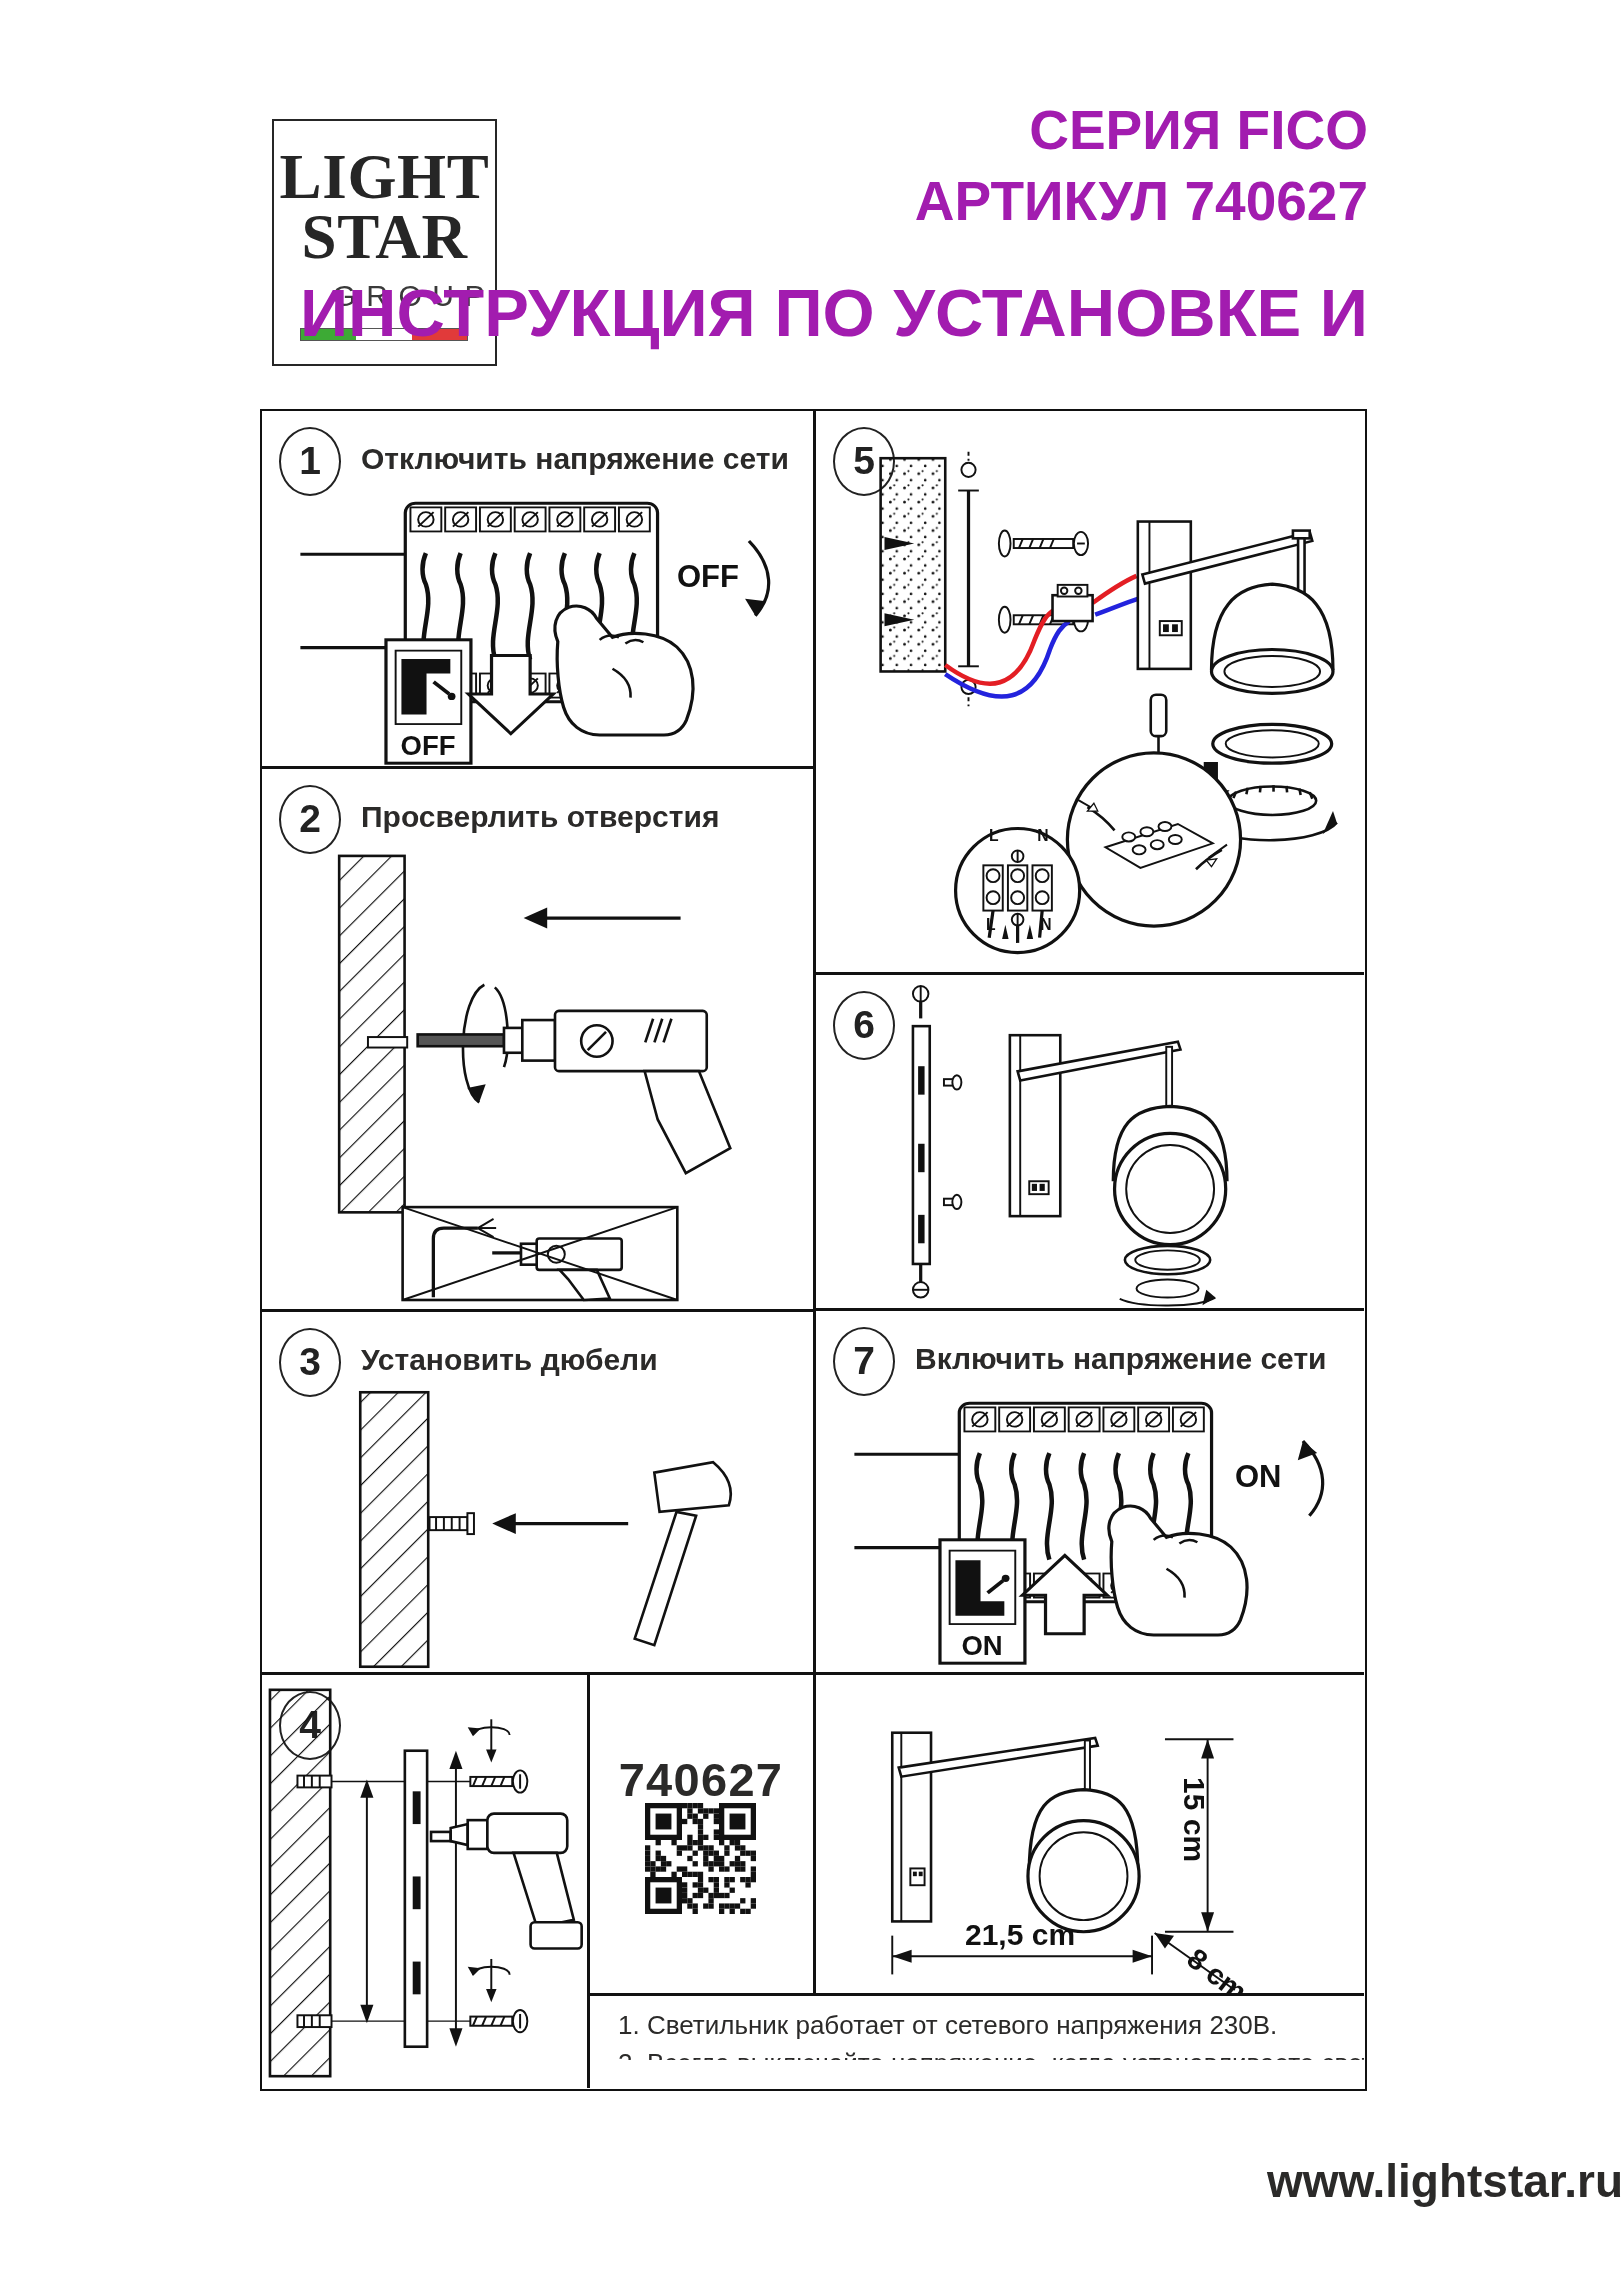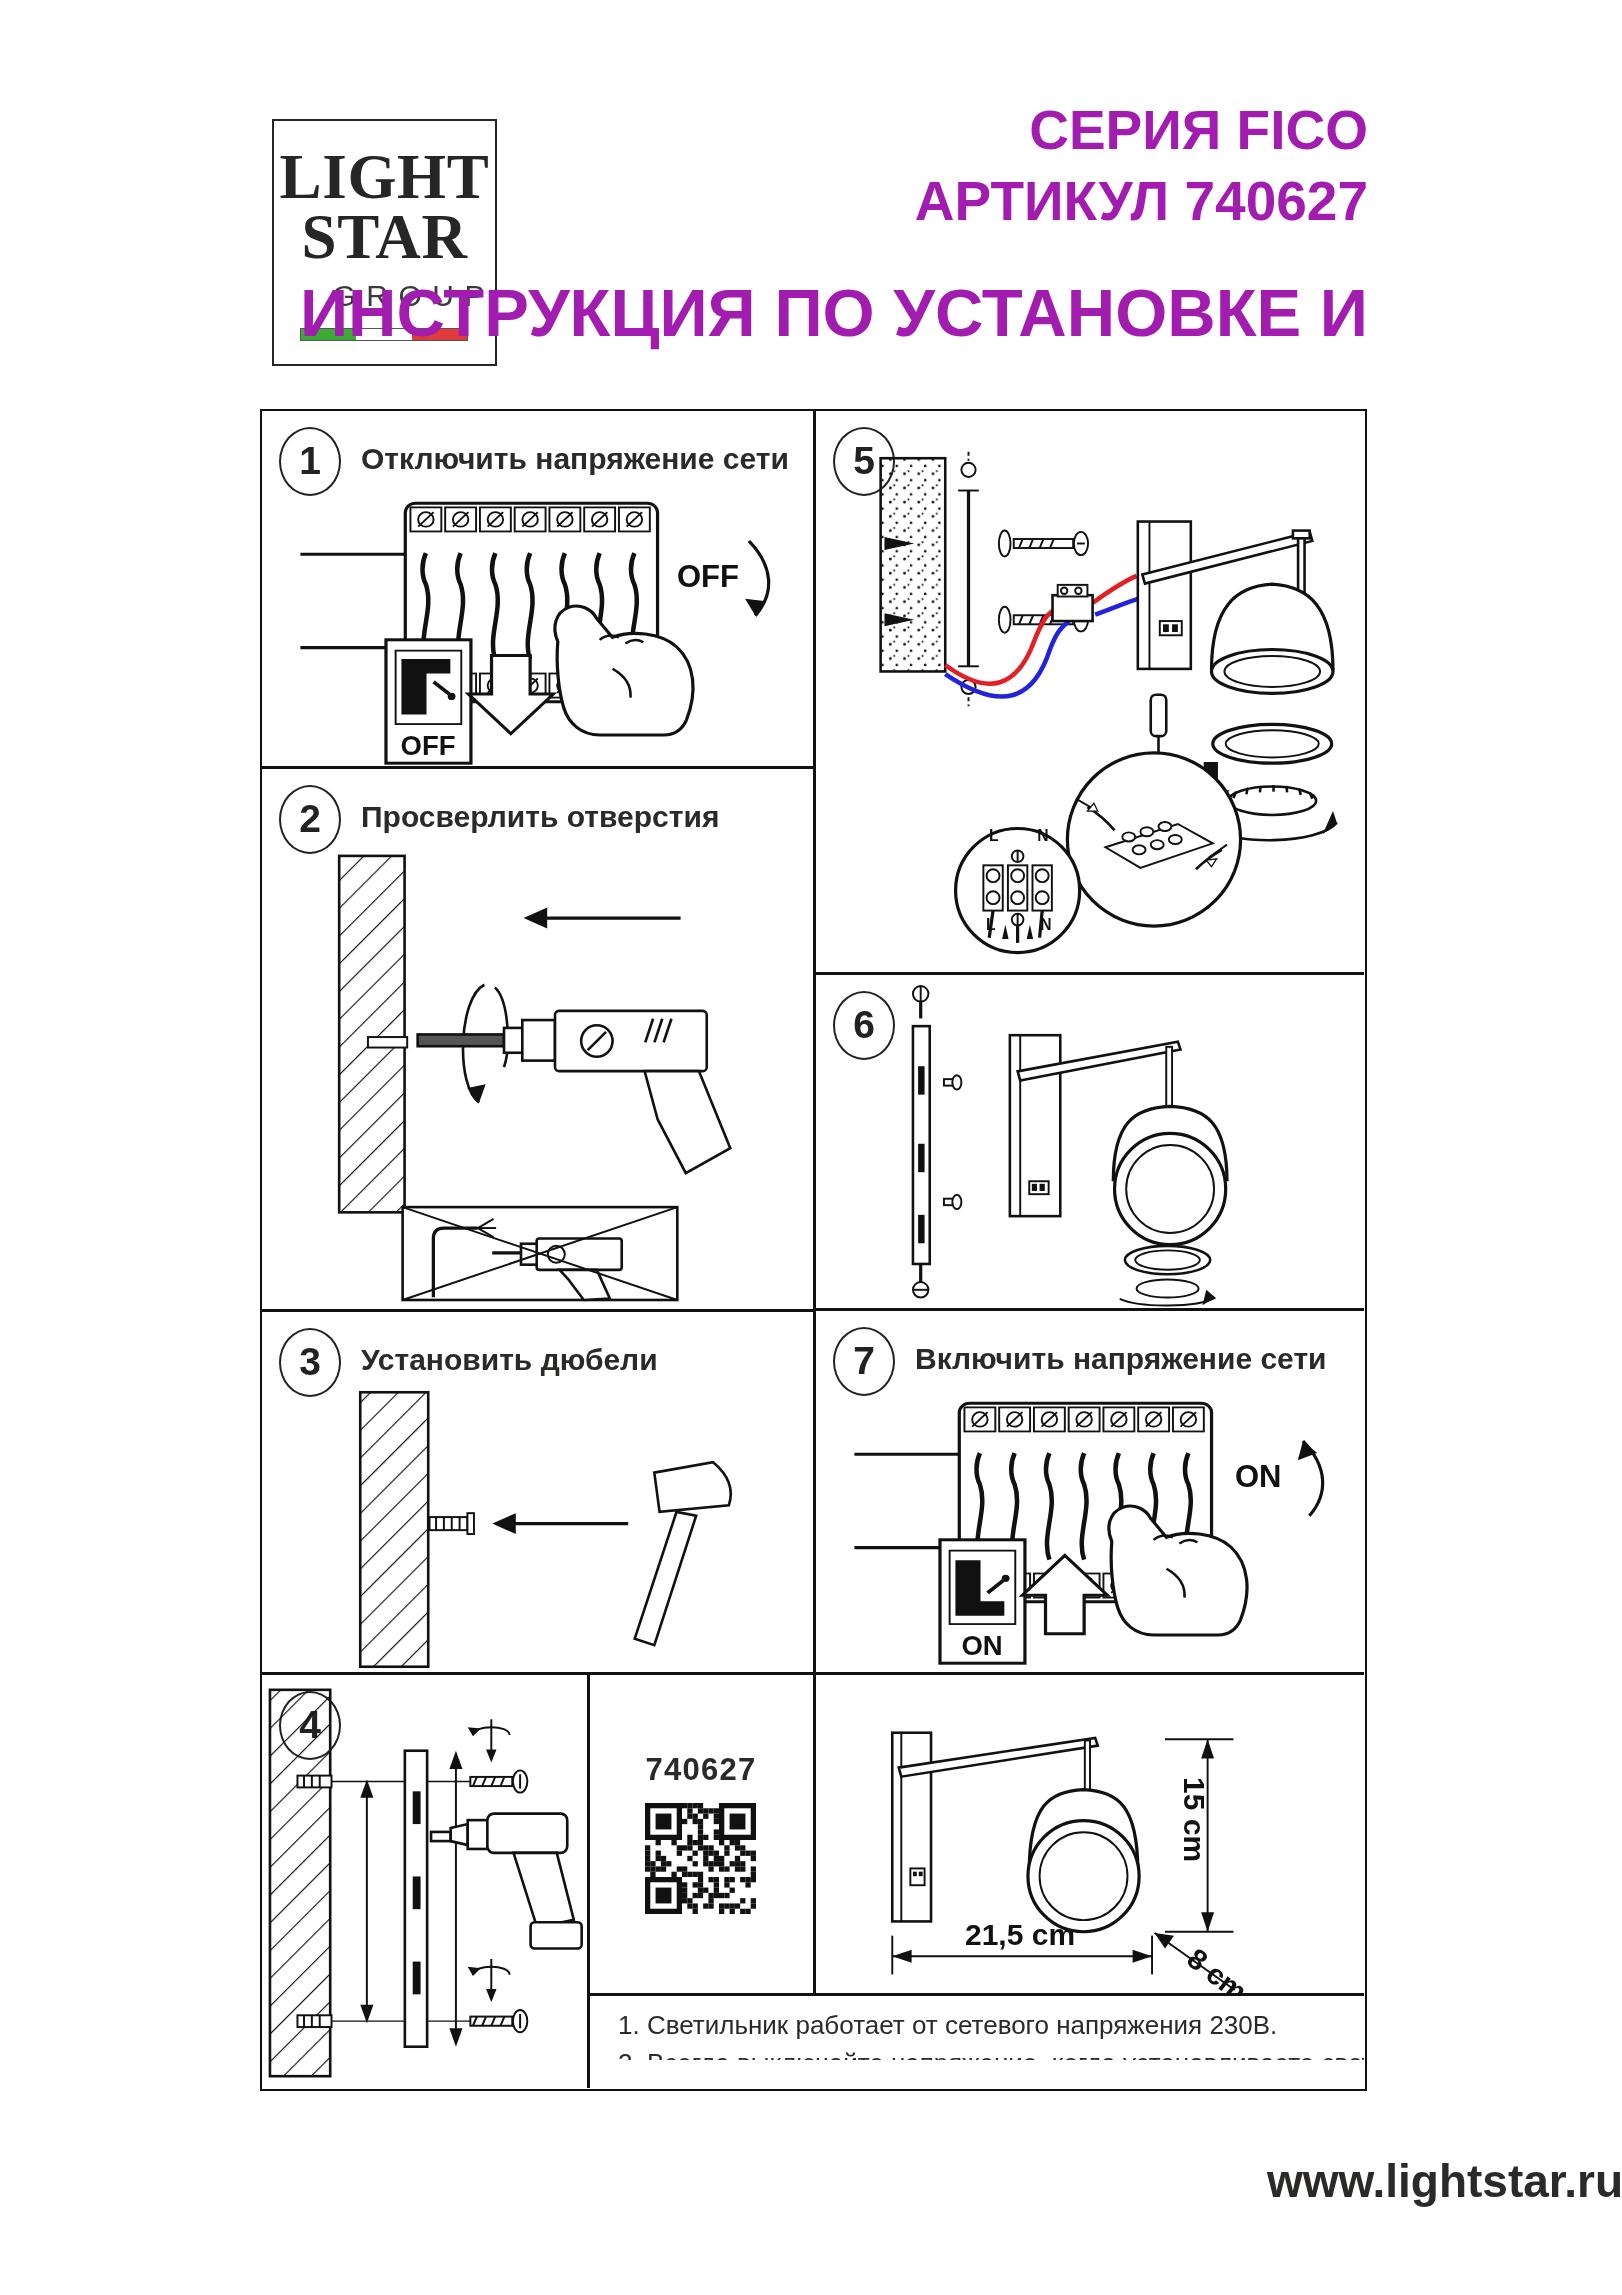--- a/index.html
+++ b/index.html
@@ -21,21 +21,21 @@
   .grid{left:260px;top:409px;width:1107px;height:1682px;border:2.6px solid #111;box-sizing:border-box;}
   .gl{background:#111;}
   .cell{overflow:hidden;}
   .numcirc{left:17px;top:15.7px;width:62px;height:69px;border:2.6px solid #222;border-radius:50%;
            display:flex;align-items:center;justify-content:center;font-size:39px;font-weight:bold;color:#222;box-sizing:border-box;background:#fff;}
   .steptitle{left:99px;top:31px;font-size:30px;font-weight:bold;color:#2b2a29;white-space:nowrap;}
   .artlabel{font-weight:bold;color:#111;}
   svg{display:block;}
   .ln{font-size:15.7px;font-weight:bold;color:#111;width:19.6px;text-align:center;}
   
-  .qr-article{left:0;top:77px;width:100%;text-align:center;font-size:31px;font-weight:bold;color:#2b2a29;letter-spacing:1.3px;}
+  .qr-article{left:0;top:77px;width:100%;text-align:center;font-size:47px;font-weight:bold;color:#2b2a29;letter-spacing:1.3px;}
   .dim-label{font-weight:bold;color:#111;font-size:30px;white-space:nowrap;}
   .notes-line{left:29px;font-size:26px;color:#2b2a29;white-space:nowrap;}
   .footer{left:0;top:2154px;width:100%;text-align:right;font-size:46px;font-weight:bold;color:#2b2a29;}
 </style>
 </head>
 <body>
 
 <div class="page">
 
   <div class="abs logo-box">

